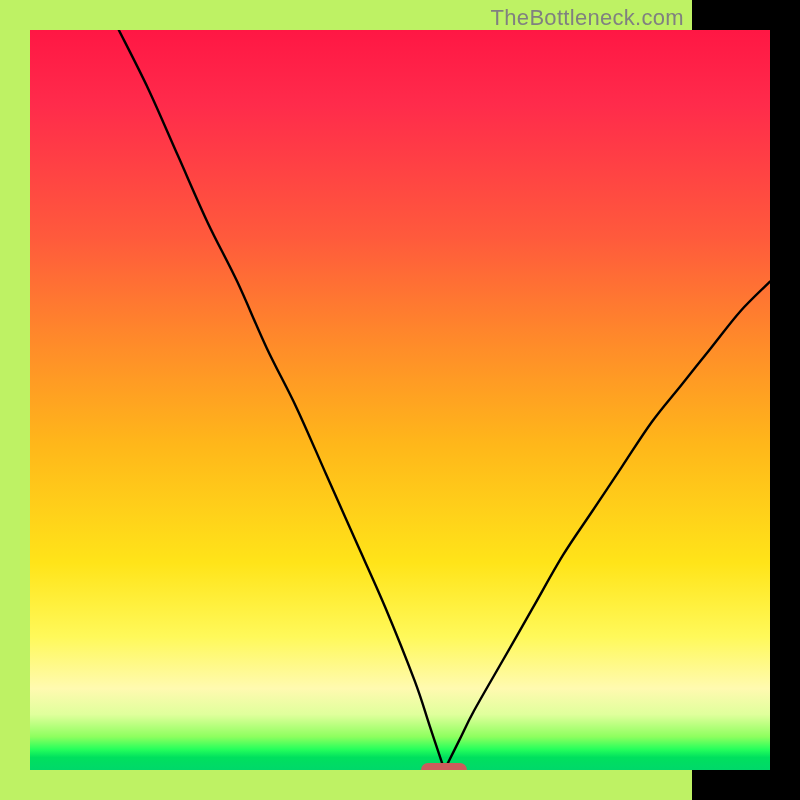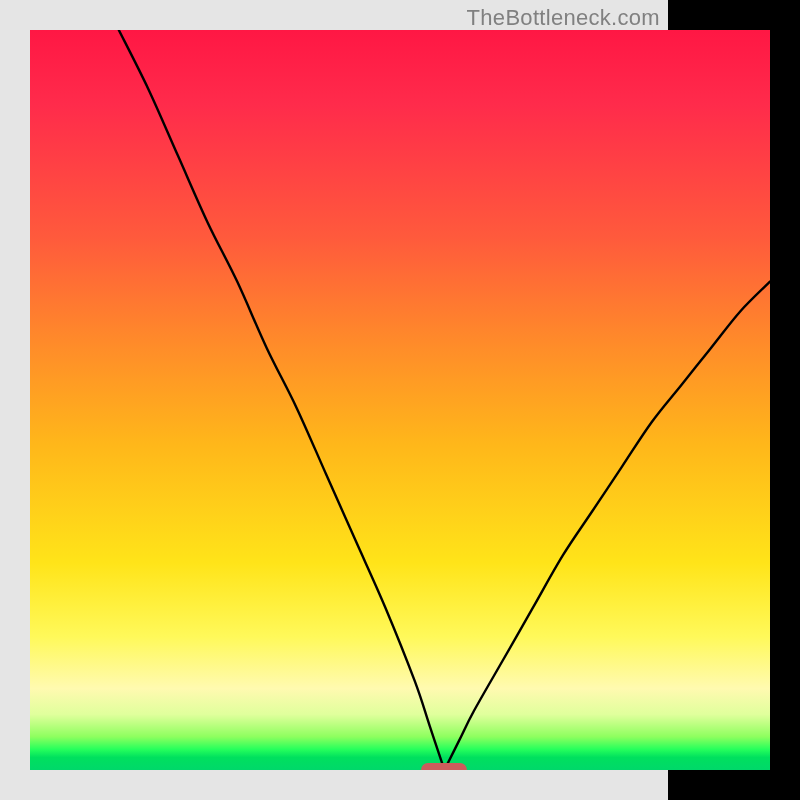--- a/index.html
+++ b/index.html
@@ -8,21 +8,22 @@
     width: 800px;
     height: 800px;
     background: #000;
     overflow: hidden;
     font-family: Arial, Helvetica, sans-serif;
   }
   .frame {
     position: relative;
     width: 668px;
     height: 800px;
-    background: #e5e5e5;
+    background: #bef264;
+    padding-left: 24px;
   }
   .watermark {
     position: absolute;
     top: 5px;
     right: 8px;
     color: #808080;
     font-size: 22px;
     font-weight: 500;
     letter-spacing: 0.3px;
     z-index: 10;

